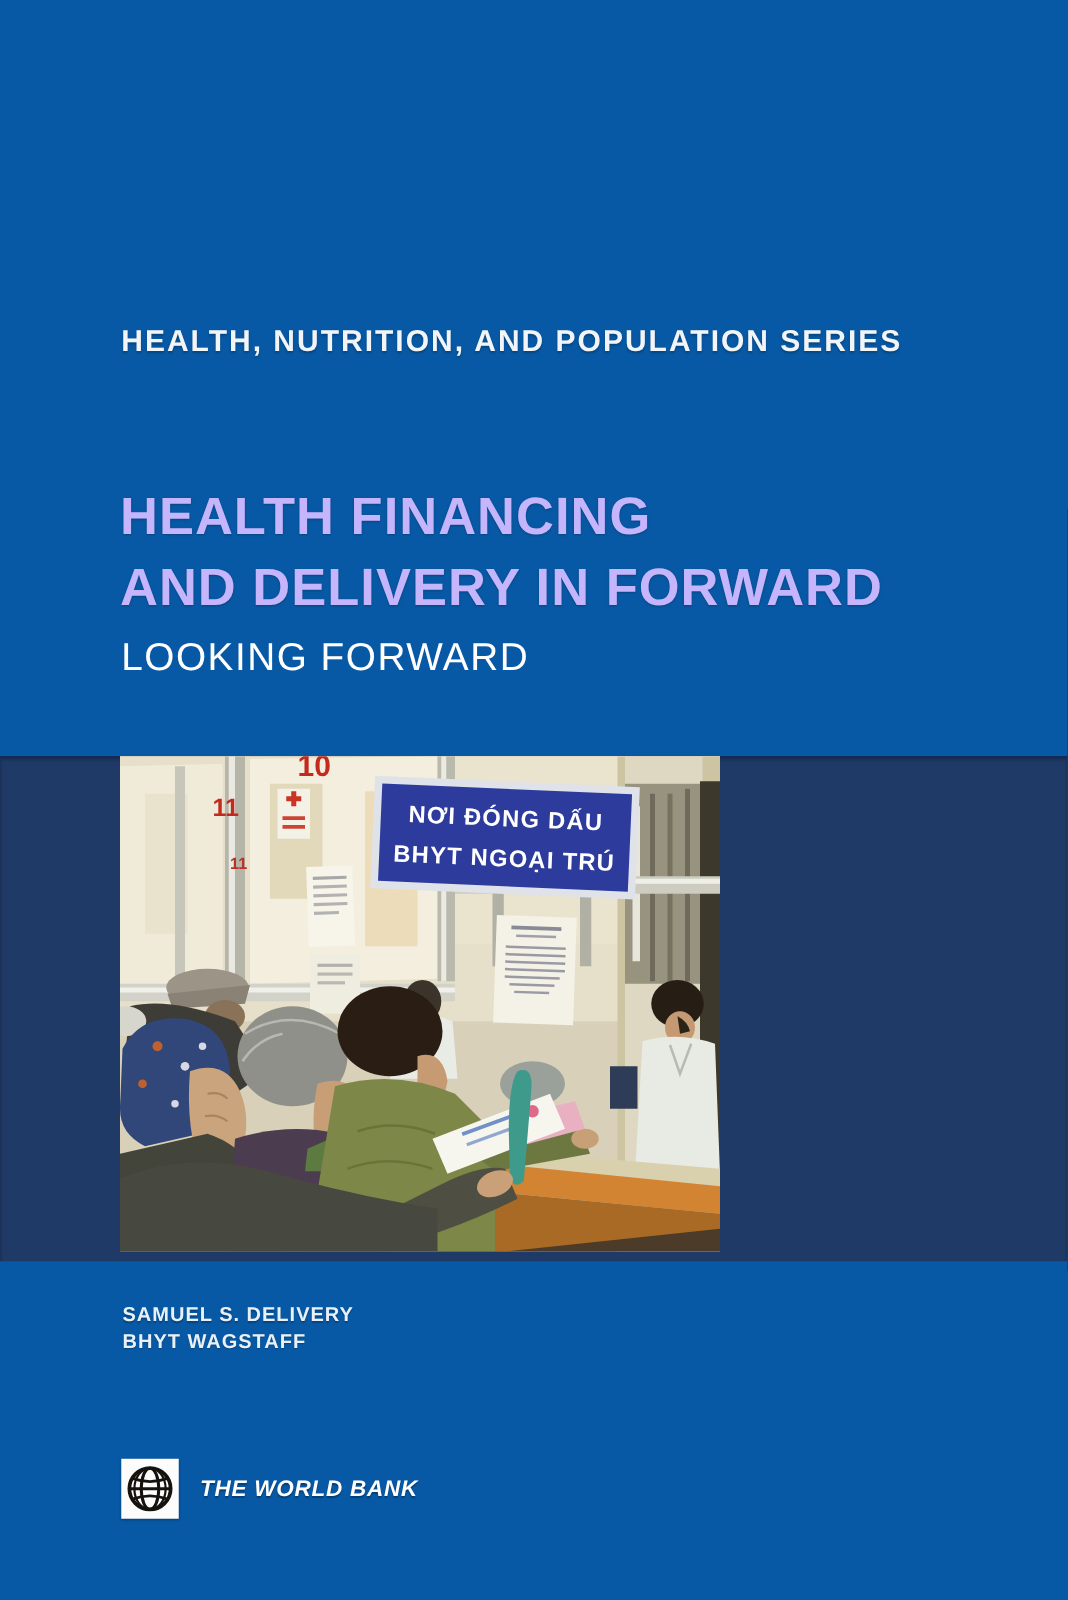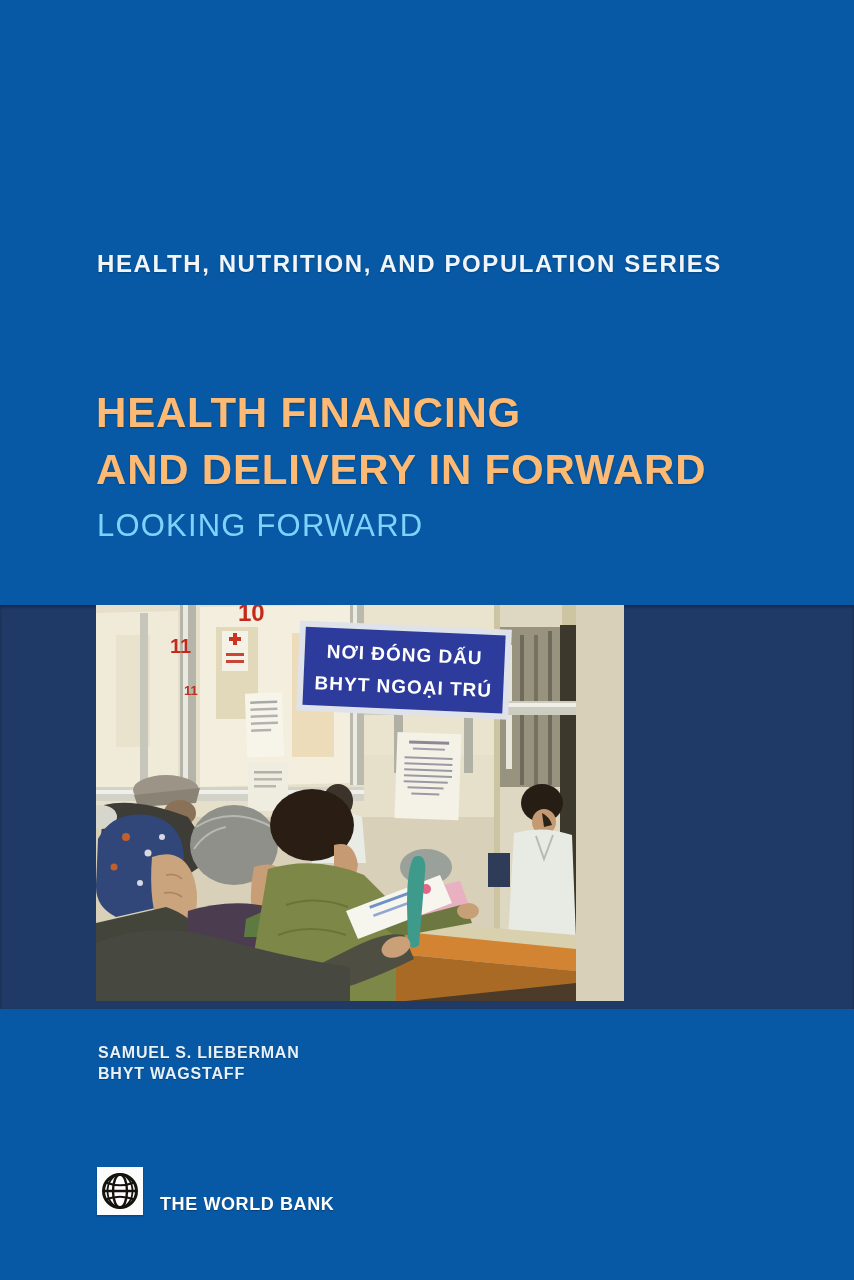--- a/index.html
+++ b/index.html
@@ -5,57 +5,57 @@
   html,body { margin:0; padding:0; background:#333; }
   .page {
     position:relative;
     width:854px; height:1280px;
     background:#0859a5;
     font-family:"Liberation Sans", sans-serif;
     overflow:hidden;
     margin:0 auto;
   }
   .series-title {
-    position:absolute; left:97px; top:250px;
+    position:absolute; left:97px; top:260px;
     color:#f2f5f8; font-size:24px; font-weight:700;
     letter-spacing:1.6px; white-space:nowrap;
     text-shadow:0 1px 2px rgba(0,0,0,0.25);
   }
   .main-title {
     position:absolute; left:96px; top:384px;
-    color:#fdba74; font-size:42px; font-weight:700;
+    color:#c4b5fd; font-size:42px; font-weight:700;
     letter-spacing:0.8px; line-height:57px; white-space:nowrap;
     text-shadow:0 1px 2px rgba(0,0,0,0.25);
   }
   .subtitle {
     position:absolute; left:97px; top:508px;
-    color:#7dd3fc; font-size:31px; font-weight:400;
+    color:#ffffff; font-size:31px; font-weight:400;
     letter-spacing:1.2px; white-space:nowrap;
   }
   .navy-band {
     position:absolute; left:0; top:605px;
     width:854px; height:404px;
     background:#1f3a66;
     box-shadow:inset 0 2px 3px rgba(0,0,20,0.35);
   }
   .photo-frame {
     position:absolute; left:96px; top:605px;
-    width:528px; height:396px;
+    width:480px; height:396px;
     background:#d8d0b8;
   }
   .photo-frame svg { display:block; }
   .authors {
     position:absolute; left:98px; top:1042px;
     color:#e9f1f8; font-size:16px; font-weight:700;
     letter-spacing:0.8px; line-height:21px;
     text-shadow:0 1px 1px rgba(0,0,0,0.25);
   }
   .wb-logo {
     position:absolute; left:97px; top:1167px;
-    display:flex; align-items:flex-end;
+    display:flex; align-items:center;font-style:italic;
   }
   .wb-box {
     width:46px; height:48px; background:#fcfcfc;
     display:flex; align-items:center; justify-content:center;
     box-shadow:0 1px 2px rgba(0,0,0,0.3);
   }
   .wb-text {
     margin-left:17px; color:#ffffff;
     font-size:18px; font-weight:700; letter-spacing:0.6px;
     white-space:nowrap;
@@ -225,21 +225,21 @@
         <circle cx="330" cy="284" r="5" fill="#e06888"></circle>
         <circle cx="316" cy="292" r="3" fill="#6aa860"></circle>
         <path d="M318,252 Q331,247 329,268 L323,340 Q317,346 312,339 L311,300 Q311,262 318,252 Z" fill="#3e9b8c"></path>
         <ellipse cx="300" cy="342" rx="15" ry="10" fill="#c9a078" transform="rotate(-22 300 342)"></ellipse>
         <path d="M0,338 Q60,312 140,338 Q200,354 254,362 L254,396 L0,396 Z" fill="#474840"></path>
       </g>
     </svg>
   </div>
 
   <div class="authors">
-    <div>SAMUEL S. LIEBERMAN</div>
+    <div>SAMUEL S. DELIVERY</div>
     <div>BHYT WAGSTAFF</div>
   </div>
 
   <div class="wb-logo">
     <div class="wb-box">
       <svg width="40" height="40" viewBox="0 0 40 40" xmlns="http://www.w3.org/2000/svg">
         <circle cx="20" cy="20" r="16.5" fill="#fdfdfd" stroke="#16130e" stroke-width="3"></circle>
         <ellipse cx="20" cy="20" rx="7" ry="16.5" fill="none" stroke="#16130e" stroke-width="2.4"></ellipse>
         <ellipse cx="20" cy="20" rx="12.5" ry="16.5" fill="none" stroke="#16130e" stroke-width="1.8"></ellipse>
         <line x1="3.5" y1="20" x2="36.5" y2="20" stroke="#16130e" stroke-width="2.4"></line>

